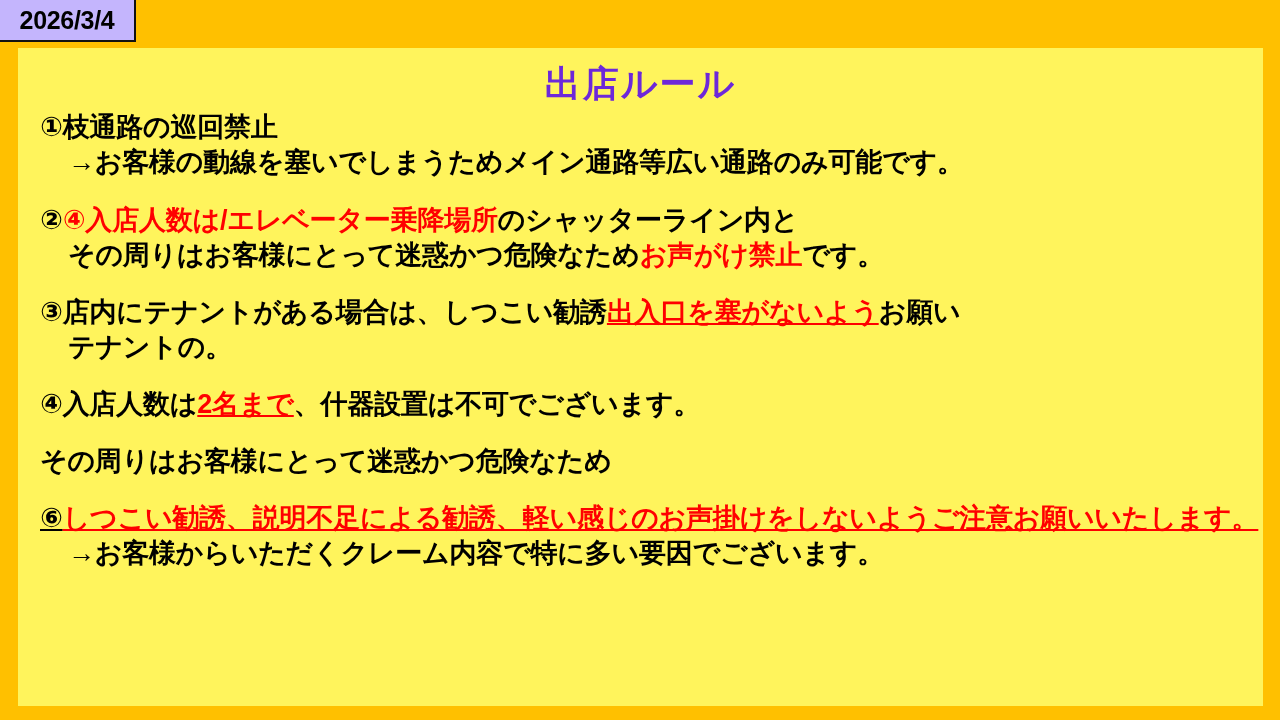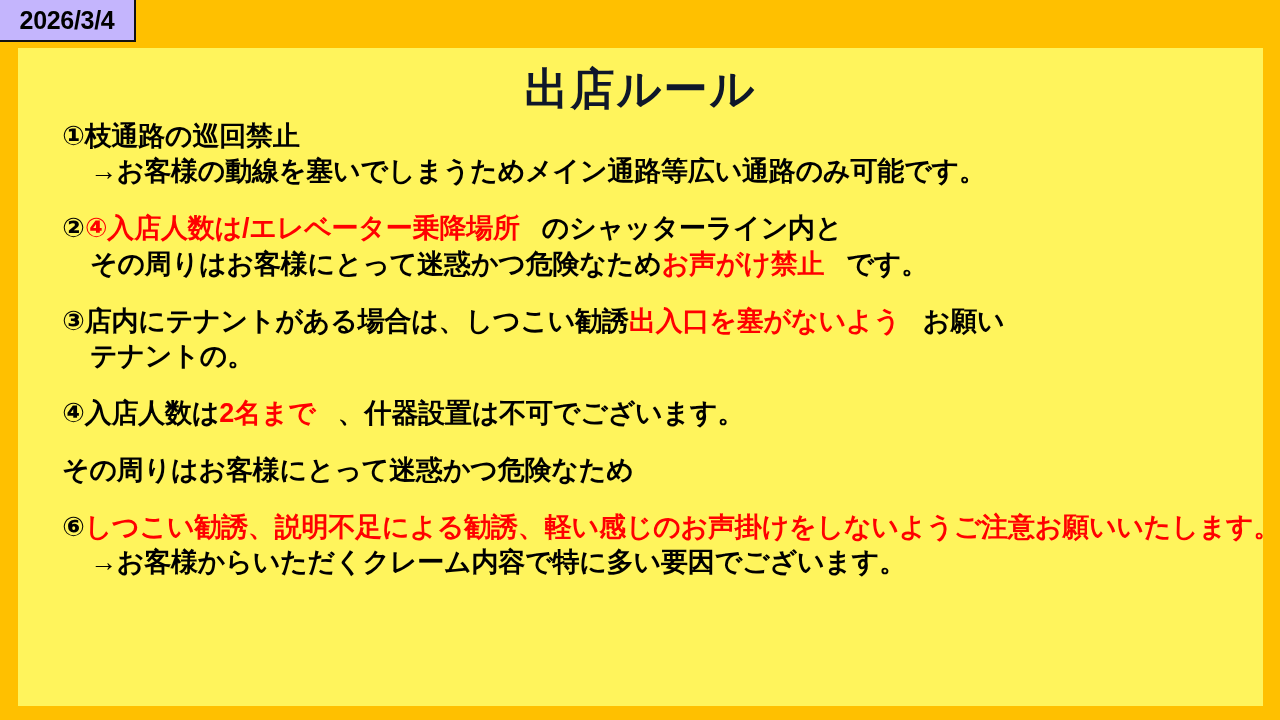--- a/index.html
+++ b/index.html
@@ -55,23 +55,23 @@
     top: 48px;
     width: 1245px;
     height: 658px;
     background: #FFF45C;
     box-sizing: border-box;
     padding: 12px 16px 0 16px;
   }
 
   #panel-title {
     text-align: center;
-    font-size: 44px;
+    font-size: 36px;
     font-weight: bold;
-    color: #0f172a;
+    color: #6d28d9;
     letter-spacing: 2px;
     line-height: 1.12;
     margin: 4px 0 6px 0;
   }
 
   .rules-list {
     margin: 0;
     padding: 0 0 0 6px;
   }
 
@@ -88,26 +88,26 @@
     white-space: nowrap;
     letter-spacing: -0.2px;
   }
 
   .rule-line.indent-1 { padding-left: 28px; }
 
   .seg-red {
     color: #FF0000;
   }
   .seg-underline {
+    text-decoration: underline;
     text-underline-offset: 2px;
     text-decoration-thickness: 2px;
   }
   .seg-black {
     color: #000000;
-    margin-left: 22px;
   }
 </style>
 </head>
 <body>
 
 <div id="slide">
 
   <div id="date-badge">
     <span class="date-text">2026/3/4</span>
   </div>

